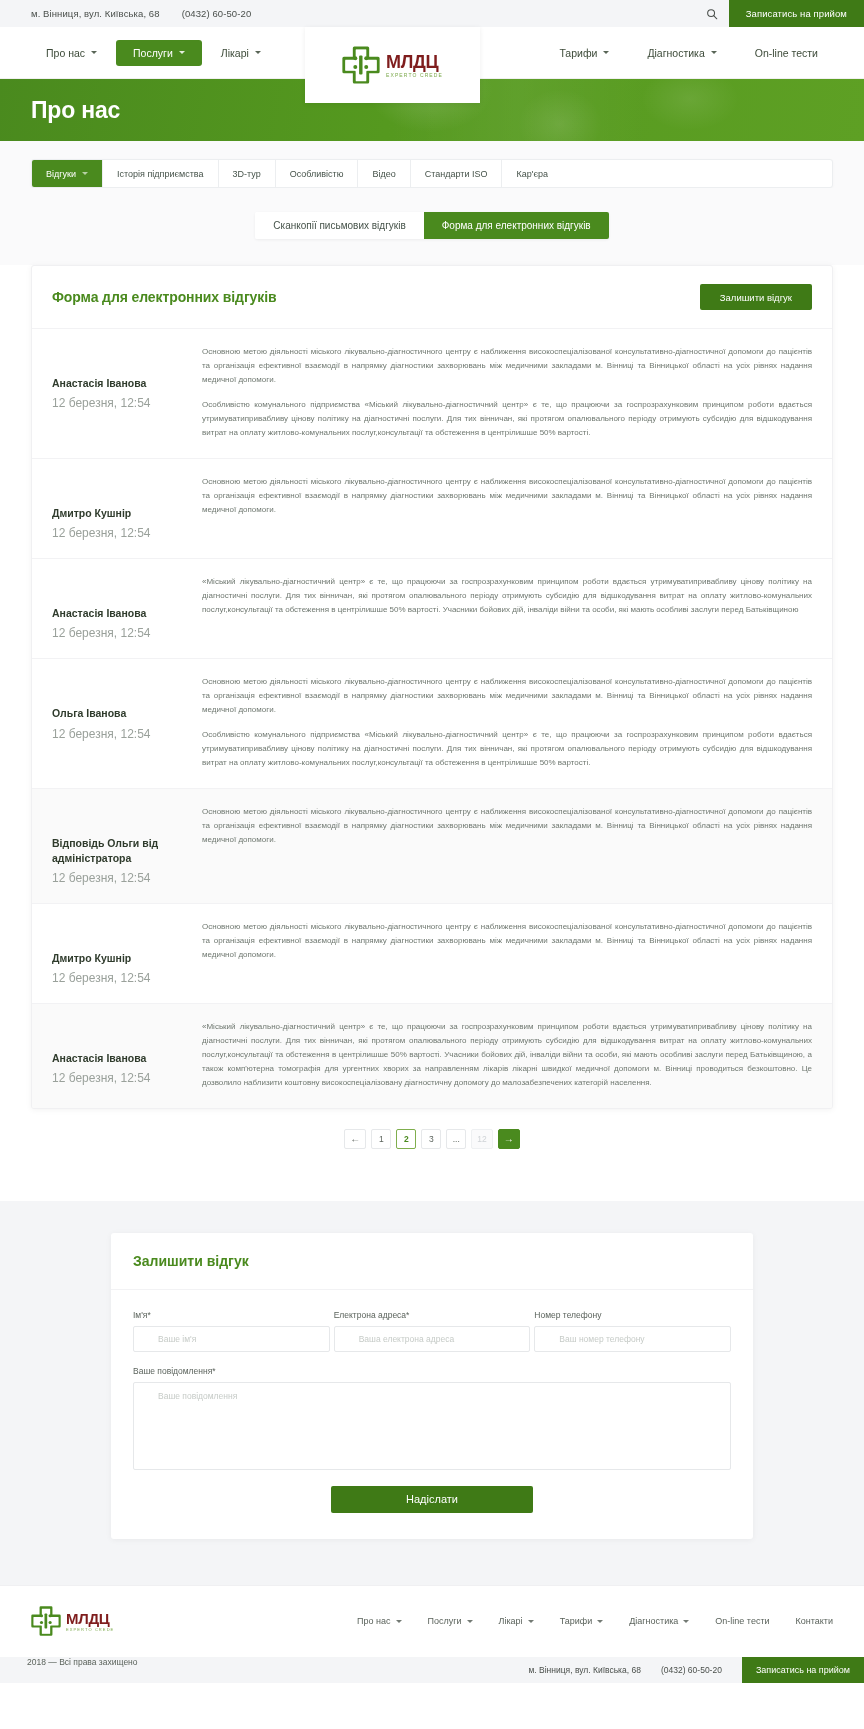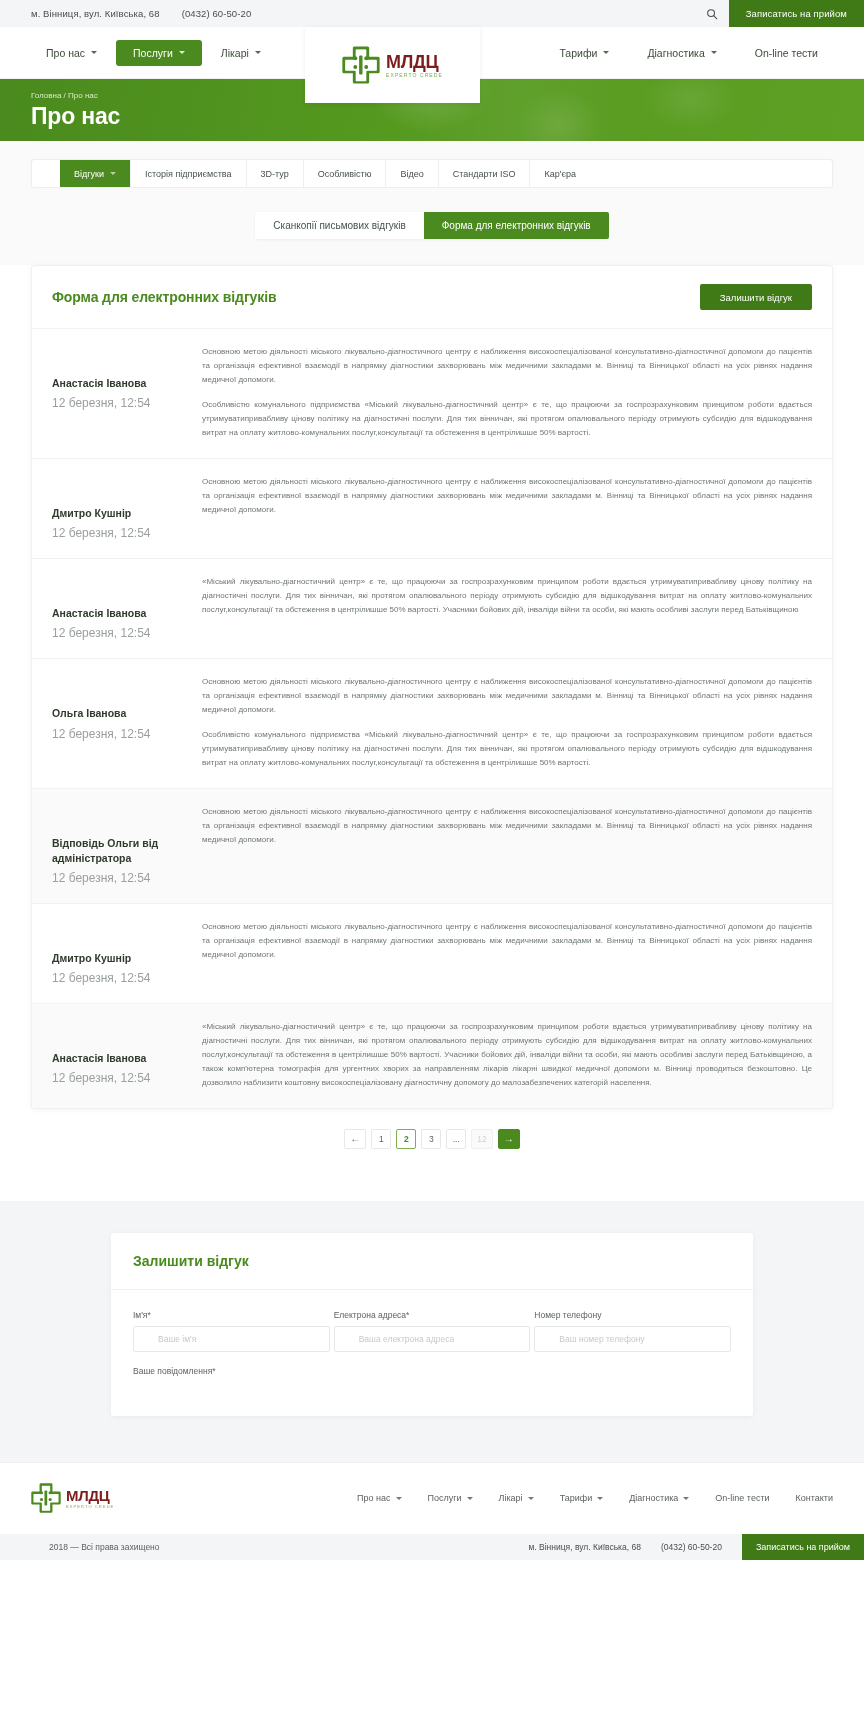--- a/index.html
+++ b/index.html
@@ -129,21 +129,21 @@
   .subnav-item {
     font-size: 9px;
     color: #46534a;
     display: flex; align-items: center; gap: 6px;
     padding: 0 14px;
     border-right: 1px solid #eceef0;
     cursor: pointer;
     white-space: nowrap;
   }
   .subnav-item:last-child { border-right: none; }
-  .subnav-item.active { background: #4a8a1e; color: #ffffff; font-weight: 500; margin-left: 28px; }
+  .subnav-item.active { background: #4a8a1e; color: #ffffff; font-weight: 500; }
   .subnav-item .caret { opacity: .6; }
 
   
   .toggle-wrap { background: #fafafb; padding: 24px 0 26px; display: flex; justify-content: center; }
   .toggle {
     display: flex;
     box-shadow: 0 1px 3px rgba(0,0,0,.06);
     border-radius: 2px;
     overflow: hidden;
   }
@@ -273,22 +273,22 @@
   .footer-nav-item {
     font-size: 9px; color: #5b635c;
     padding: 0 13px;
     display: flex; align-items: center; gap: 5px;
     cursor: pointer; white-space: nowrap;
   }
   .footer-nav-item:last-child { padding-right: 0; }
   .footer-bar {
     background: #f4f5f7;
     height: 26px;
-    display: flex; align-items: center;
-    padding-left: 49px;
+    display: flex; align-items: flex-start;
+    padding-left: 27px;
   }
   .copyright { font-size: 8.5px; color: #5b635c; }
   .footer-bar-right { margin-left: auto; display: flex; align-items: center; gap: 20px; height: 26px; }
   .fb-addr, .fb-phone { font-size: 8.5px; color: #4a4f4b; }
   .fb-appt {
     background: #3f7a16; color: #ffffff;
     font-size: 9px;
     height: 26px; padding: 0 14px;
     display: flex; align-items: center; cursor: pointer;
   }
@@ -360,21 +360,20 @@
         </span>
         <span class="logo-text">
           <span class="logo-word">МЛДЦ</span>
           <span class="logo-sub">EXPERTO CREDE</span>
         </span>
       </div>
     </div>
   </div>
 
   <div class="hero">
-    <div class="breadcrumb">Головна / Про нас</div>
     <h1 class="hero-title">Про нас</h1>
   </div>
 
   <div class="subnav-wrap">
     <div class="subnav">
       <div class="subnav-item active">
         <span>Відгуки</span>
         <i class="caret"></i>
       </div>
       <div class="subnav-item">
@@ -506,20 +505,24 @@
             <label class="field-label">Електрона адреса*</label>
             <input type="text" placeholder="Ваша електрона адреса" style="">
           </div>
           <div class="field">
             <label class="field-label">Номер телефону</label>
             <input type="text" placeholder="Ваш номер телефону" style="">
           </div>
         </div>
         <div class="field">
           <label class="field-label">Ваше повідомлення*</label>
+          <textarea placeholder="Ваше повідомлення" style=""></textarea>
+        </div>
+        <div class="submit-wrap">
+          <button class="submit-btn">Надіслати</button>
         </div>
       </div>
     </div>
   </div>
 
   <div class="footer-main">
     <div class="footer-logo">
       <span class="logo-mark">
         <svg width="30" height="30" viewBox="0 0 40 40">
           <path d="M13 2 h14 v11 h11 v14 h-11 v11 h-14 v-11 h-11 v-14 h11 z" fill="none" stroke="#4a8a1e" stroke-width="3.2" stroke-linejoin="round"></path>

